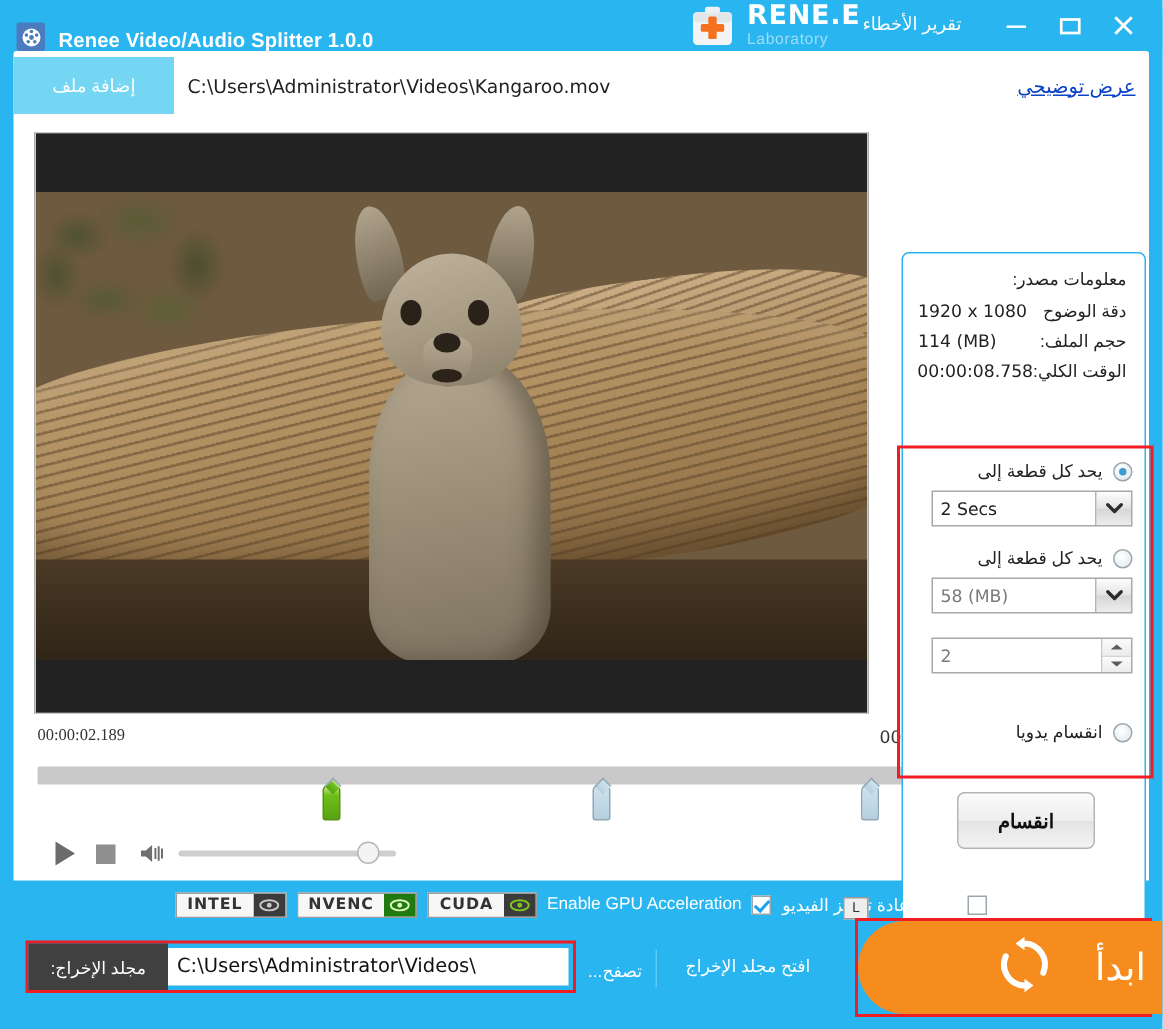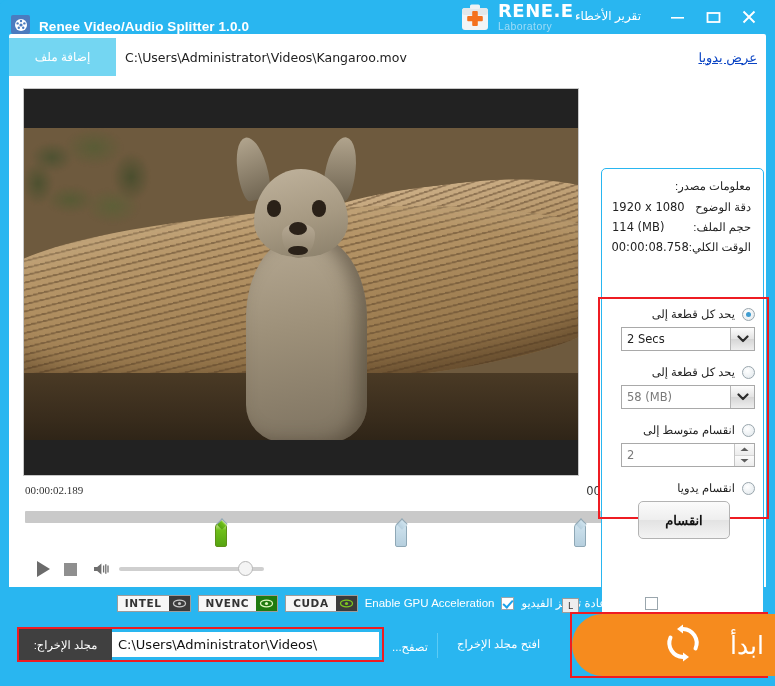--- a/index.html
+++ b/index.html
@@ -449,21 +449,21 @@
     display: flex; flex-direction: column;
   }
   .spin .updown div {
     flex: 1; display: flex; align-items: center; justify-content: center;
     background: linear-gradient(180deg, #fbfbfb 0%, #ececec 100%);
   }
   .spin .updown div:first-child { border-bottom: 1px solid #d5d5d5; }
 
   .split-btn {
     position: absolute;
-    left: 36px; top: 332px;
+    left: 36px; top: 359px;
     width: 92px; height: 38px;
     background: linear-gradient(180deg, #fbfbfb 0%, #eeeeee 50%, #e3e3e3 51%, #f3f3f3 100%);
     border: 1px solid #b3b3b3;
     border-radius: 5px;
     box-sizing: border-box;
     display: flex; align-items: center; justify-content: center;
     font-size: 13px; font-weight: bold; color: #111111;
     direction: rtl;
   }
 
@@ -651,21 +651,21 @@
         <svg width="16" height="16" viewBox="0 0 16 16">
             <path d="M2.5 2.5 L13.5 13.5 M13.5 2.5 L2.5 13.5" stroke="#ffffff" stroke-width="1.9" fill="none"></path>
           </svg>
       </div>
     </div>
   </div>
 
   <div class="filebar">
     <div class="addfile-btn">إضافة ملف</div>
     <div class="filepath">C:\Users\Administrator\Videos\Kangaroo.mov</div>
-    <div class="demo-link">عرض يدويا</div>
+    <div class="demo-link">عرض توضيحي</div>
   </div>
 
   <div class="body-area">
 
     <div class="video-box">
       <div class="video-bars-top"></div>
       <div class="video-scene">
         <div class="sky"></div>
         <div class="foliage"></div>
         <div class="log2"></div>
@@ -768,24 +768,20 @@
           <div class="val dim">58 (MB)</div>
           <div class="arrow">
             <svg width="12" height="8" viewBox="0 0 12 8">
                 <path d="M1.5 1.5 L6 6 L10.5 1.5" stroke="#2c2c2c" stroke-width="2.2" fill="none" stroke-linecap="round" stroke-linejoin="round"></path>
               </svg>
           </div>
         </div>
       </div>
 
       <div class="opt" style="top:252px;">
-        <div class="opt-label-row">
-          <span class="radio"></span>
-          <span>انقسام متوسط إلى</span>
-        </div>
         <div class="spin">
           <div class="val">2</div>
           <div class="updown">
             <div>
               <svg width="9" height="5" viewBox="0 0 9 5">
                   <path d="M0.5 4 L4.5 0.6 L8.5 4 Z" fill="#5c5c5c"></path>
                 </svg>
             </div>
             <div>
               <svg width="9" height="5" viewBox="0 0 9 5">

